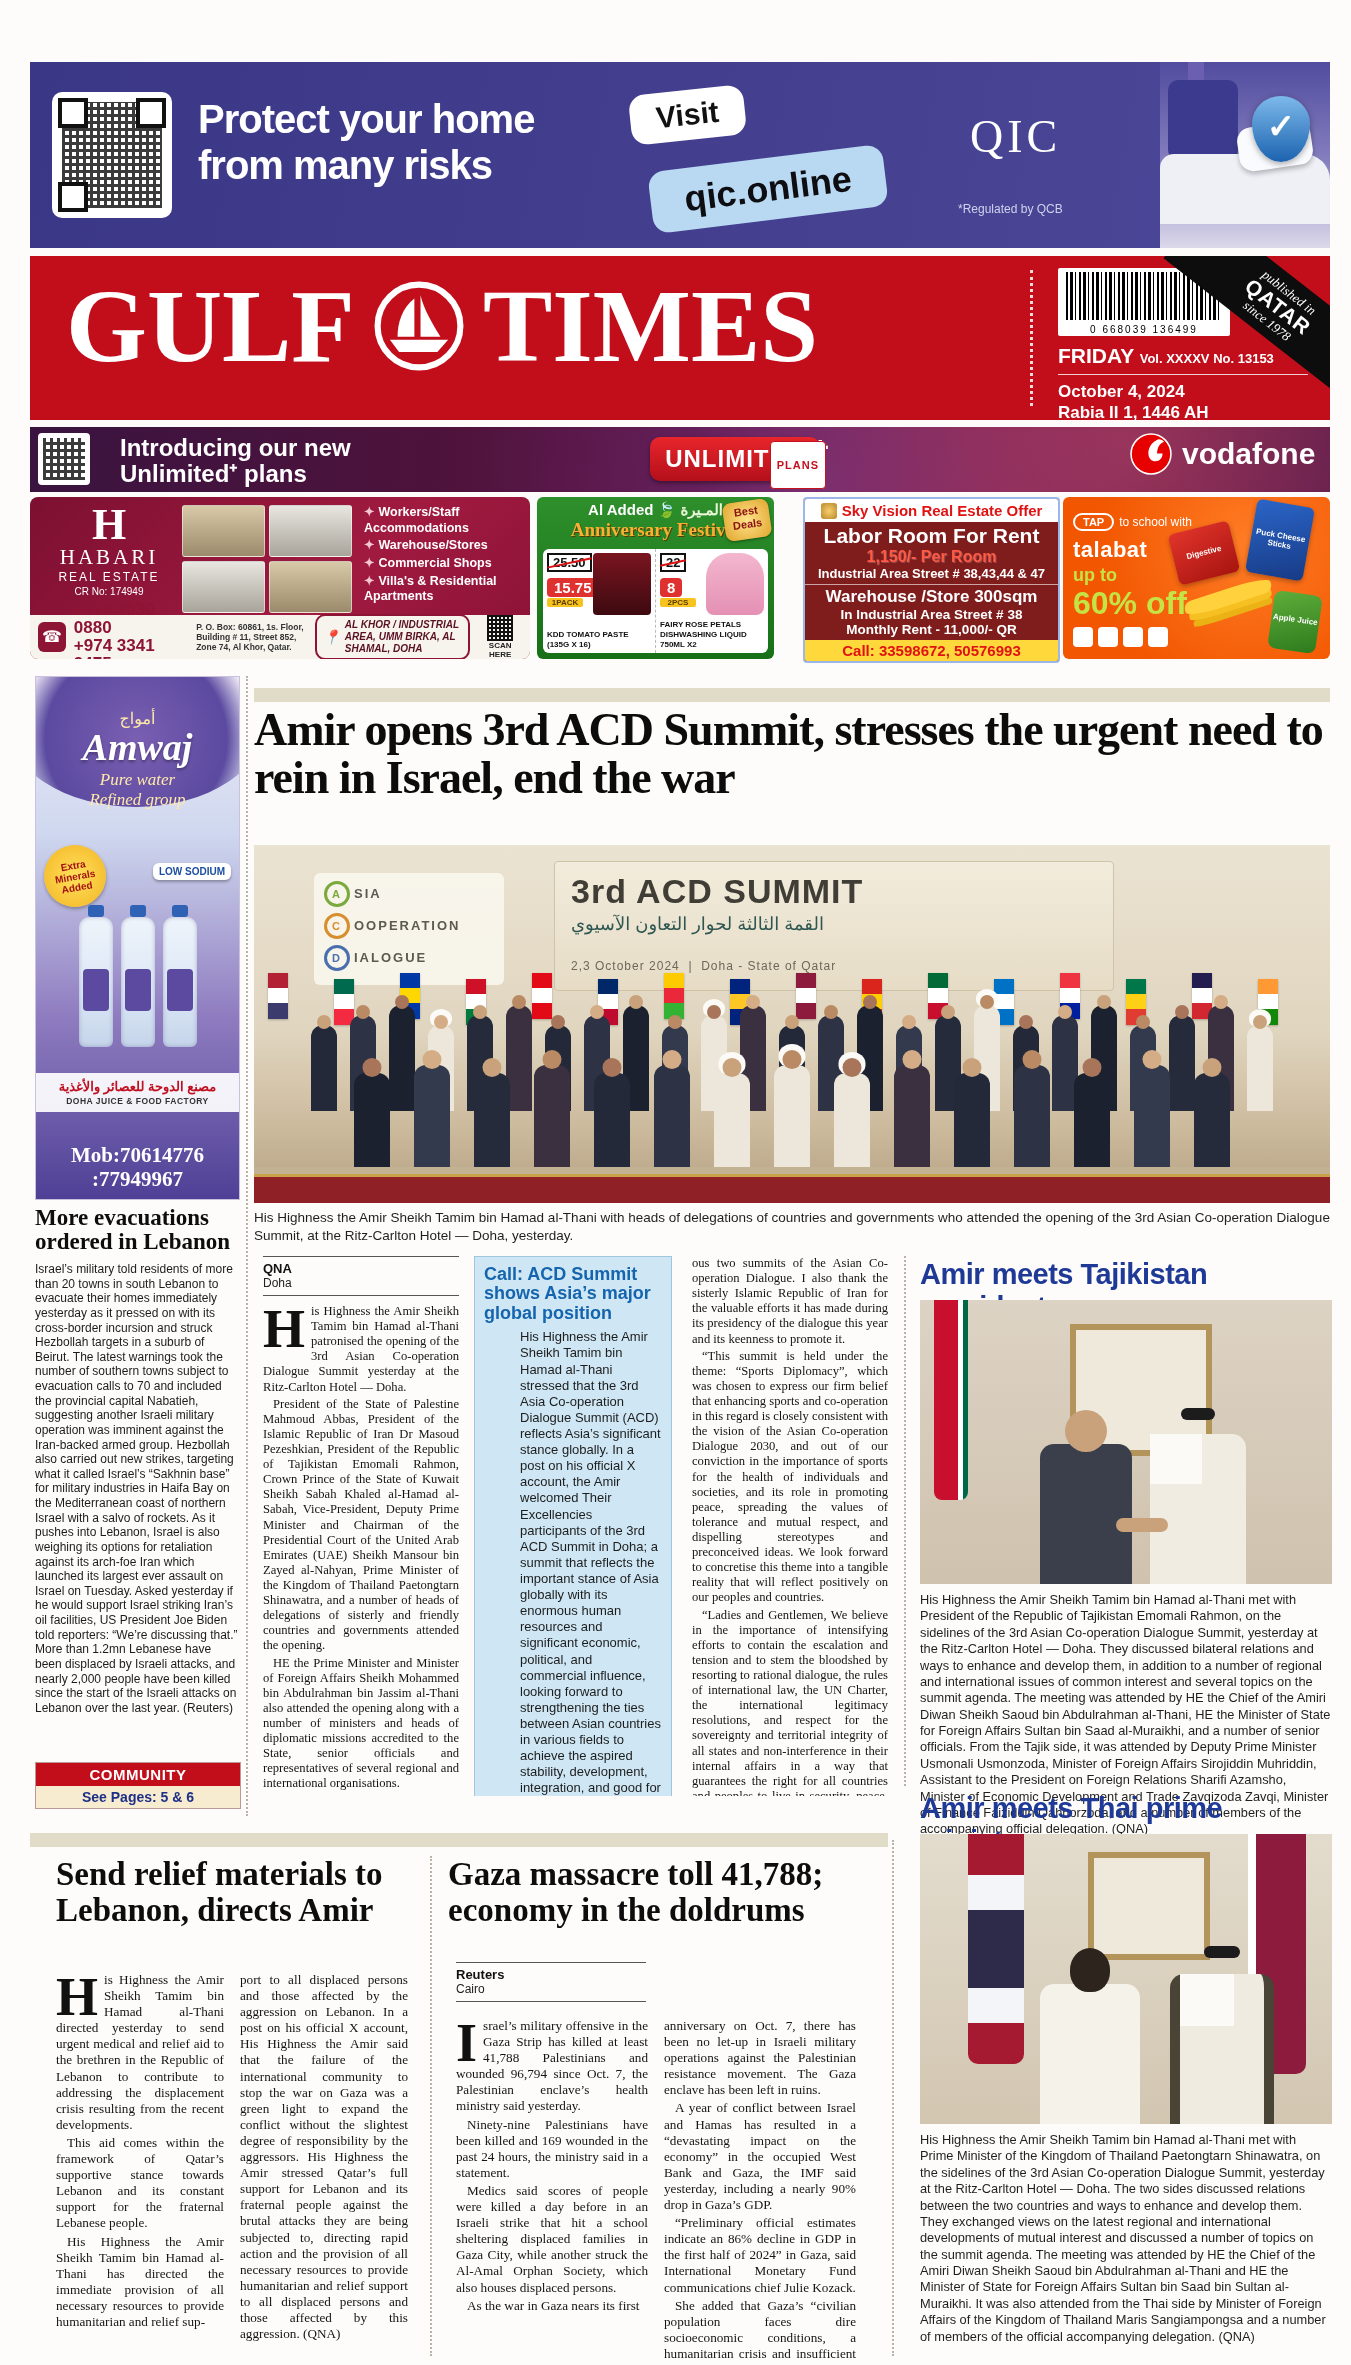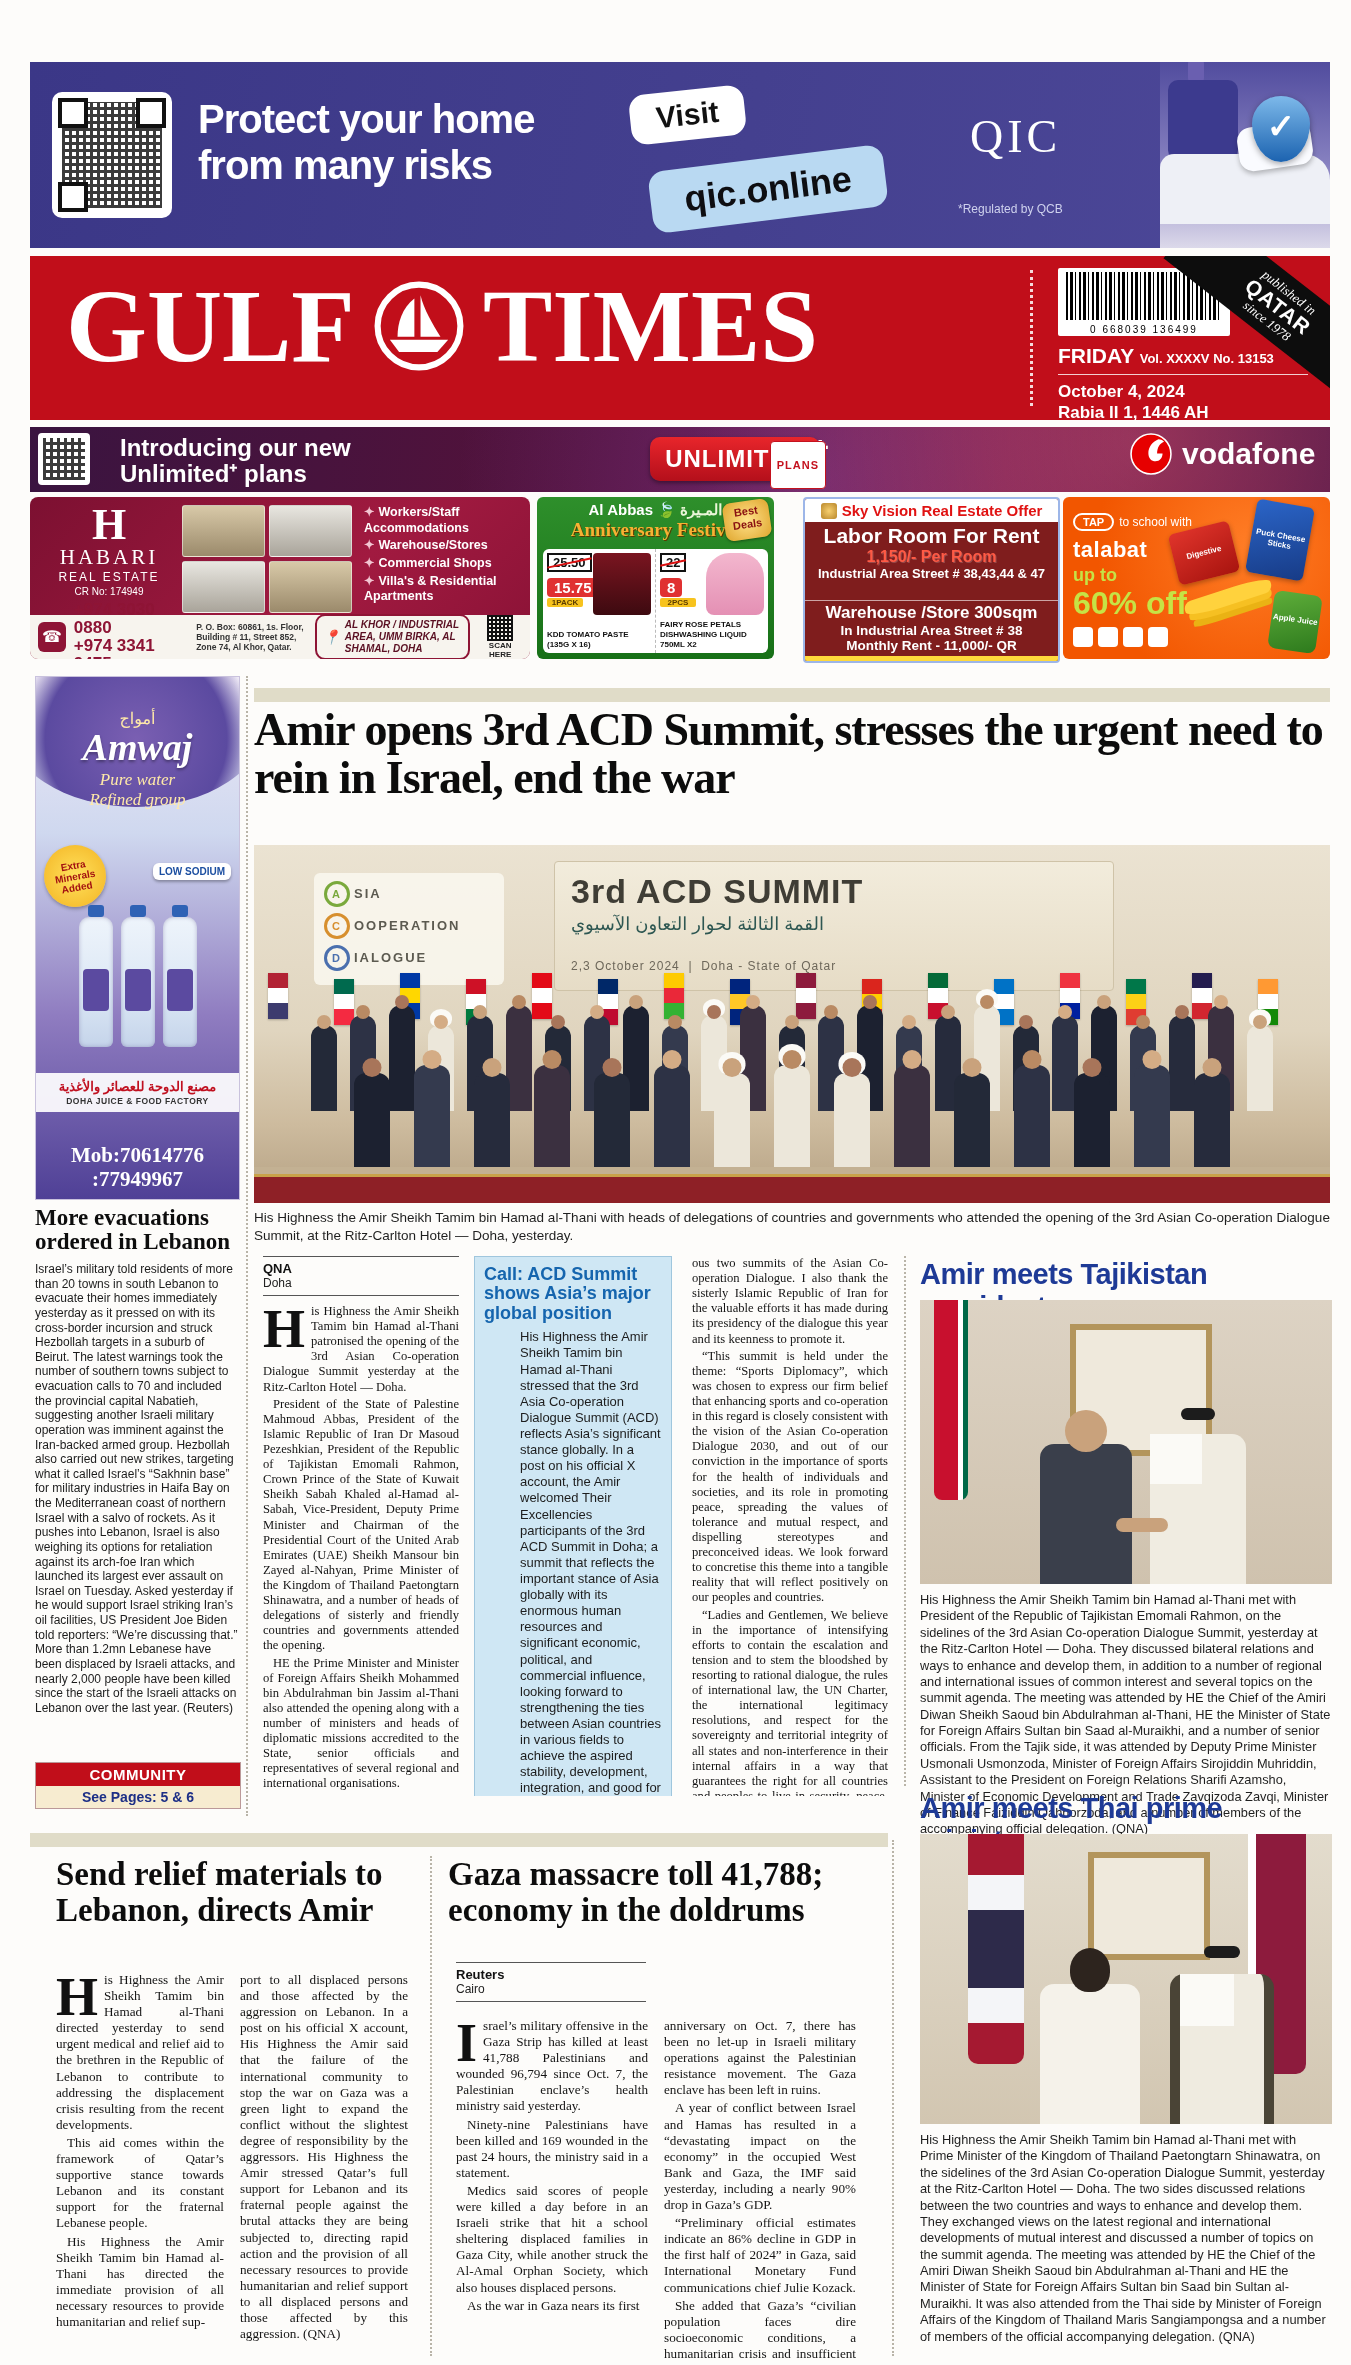--- a/index.html
+++ b/index.html
@@ -98,21 +98,21 @@
   .am-old::after{content:"";position:absolute;left:-2px;right:-2px;top:45%;border-top:2px solid #d11;transform:rotate(-12deg);}
   .am-new{display:inline-block;background:#e03131;color:#fff;font-weight:bold;font-size:15px;padding:1px 7px;border-radius:4px;margin-top:6px;}
   .am-unit{display:block;background:#f7c31e;color:#5b3c00;font-size:8px;font-weight:bold;width:36px;text-align:center;border-radius:2px;margin-top:1px;}
   .am-name{position:absolute;left:4px;bottom:3px;right:4px;font-size:8px;font-weight:bold;color:#111;line-height:1.25;}
 
   .ad-sky{left:803px;top:497px;width:253px;height:162px;background:#7f1d1d;border:2px solid #9db6e8;border-radius:4px;overflow:hidden;color:#fff;text-align:center;}
   .sky-top{background:#fff;color:#e01212;font-size:15px;font-weight:bold;padding:3px 0;display:flex;align-items:center;justify-content:center;gap:5px;}
   .sky-logo{width:16px;height:16px;background:radial-gradient(circle,#f7d070,#b8862a);border-radius:3px;}
   .sky-l1{font-size:21px;font-weight:bold;margin-top:2px;}
   .sky-l2{color:#ff5a45;font-size:16px;font-weight:bold;text-shadow:1px 1px 0 #fff3;}
-  .sky-l3{font-size:13px;font-weight:bold;border-bottom:1px solid rgba(255,255,255,.6);padding-bottom:19px;}
+  .sky-l3{font-size:13px;font-weight:bold;border-bottom:1px solid rgba(255,255,255,.6);padding-bottom:3px;}
   .sky-l4{font-size:17px;font-weight:bold;margin-top:2px;}
   .sky-l5{font-size:13.5px;font-weight:bold;}
   .sky-l6{font-size:13.5px;font-weight:bold;}
   .sky-call{background:#ffd93b;color:#e01212;font-size:15px;font-weight:bold;padding:2px 0;margin-top:3px;}
 
   .ad-tlb{left:1063px;top:497px;width:267px;height:162px;background:radial-gradient(circle at 70% 30%,#ff7d26,#f25600 70%);border-radius:6px;overflow:hidden;color:#fff;}
   .tlb-tap{left:10px;top:16px;display:flex;align-items:center;gap:5px;font-size:12px;color:#fff;}
   .tlb-pill{border:2px solid #fff;border-radius:12px;padding:1px 8px;font-weight:bold;font-size:11px;}
   .tlb-brand{left:10px;top:40px;font-size:22px;font-weight:bold;letter-spacing:.5px;}
   .tlb-upto{left:10px;top:68px;font-size:18px;font-weight:bold;color:#c6e345;}
@@ -337,21 +337,21 @@
       </div>
       <div class="hb-scan">
         <div class="hb-qr"></div>
         <div>SCAN HERE</div>
       </div>
     </div>
   </section>
 
   <section class="abs ad-meera">
     <div class="abs am-top">
-      <div class="am-brand"><span>Al Abbas</span> 🍃 <span class="ar">المـيرة</span></div>
+      <div class="am-brand"><span>Al Added</span> 🍃 <span class="ar">المـيرة</span></div>
       <div class="am-fest">Anniversary Festival</div>
     </div>
     <div class="am-badge">
       <div>Best</div>
         <div>Deals</div>
     </div>
     <div class="abs am-panel">
       <div class="am-cell">
         <div class="am-img tomato"></div>
         <span class="am-old">25.50</span><br>

